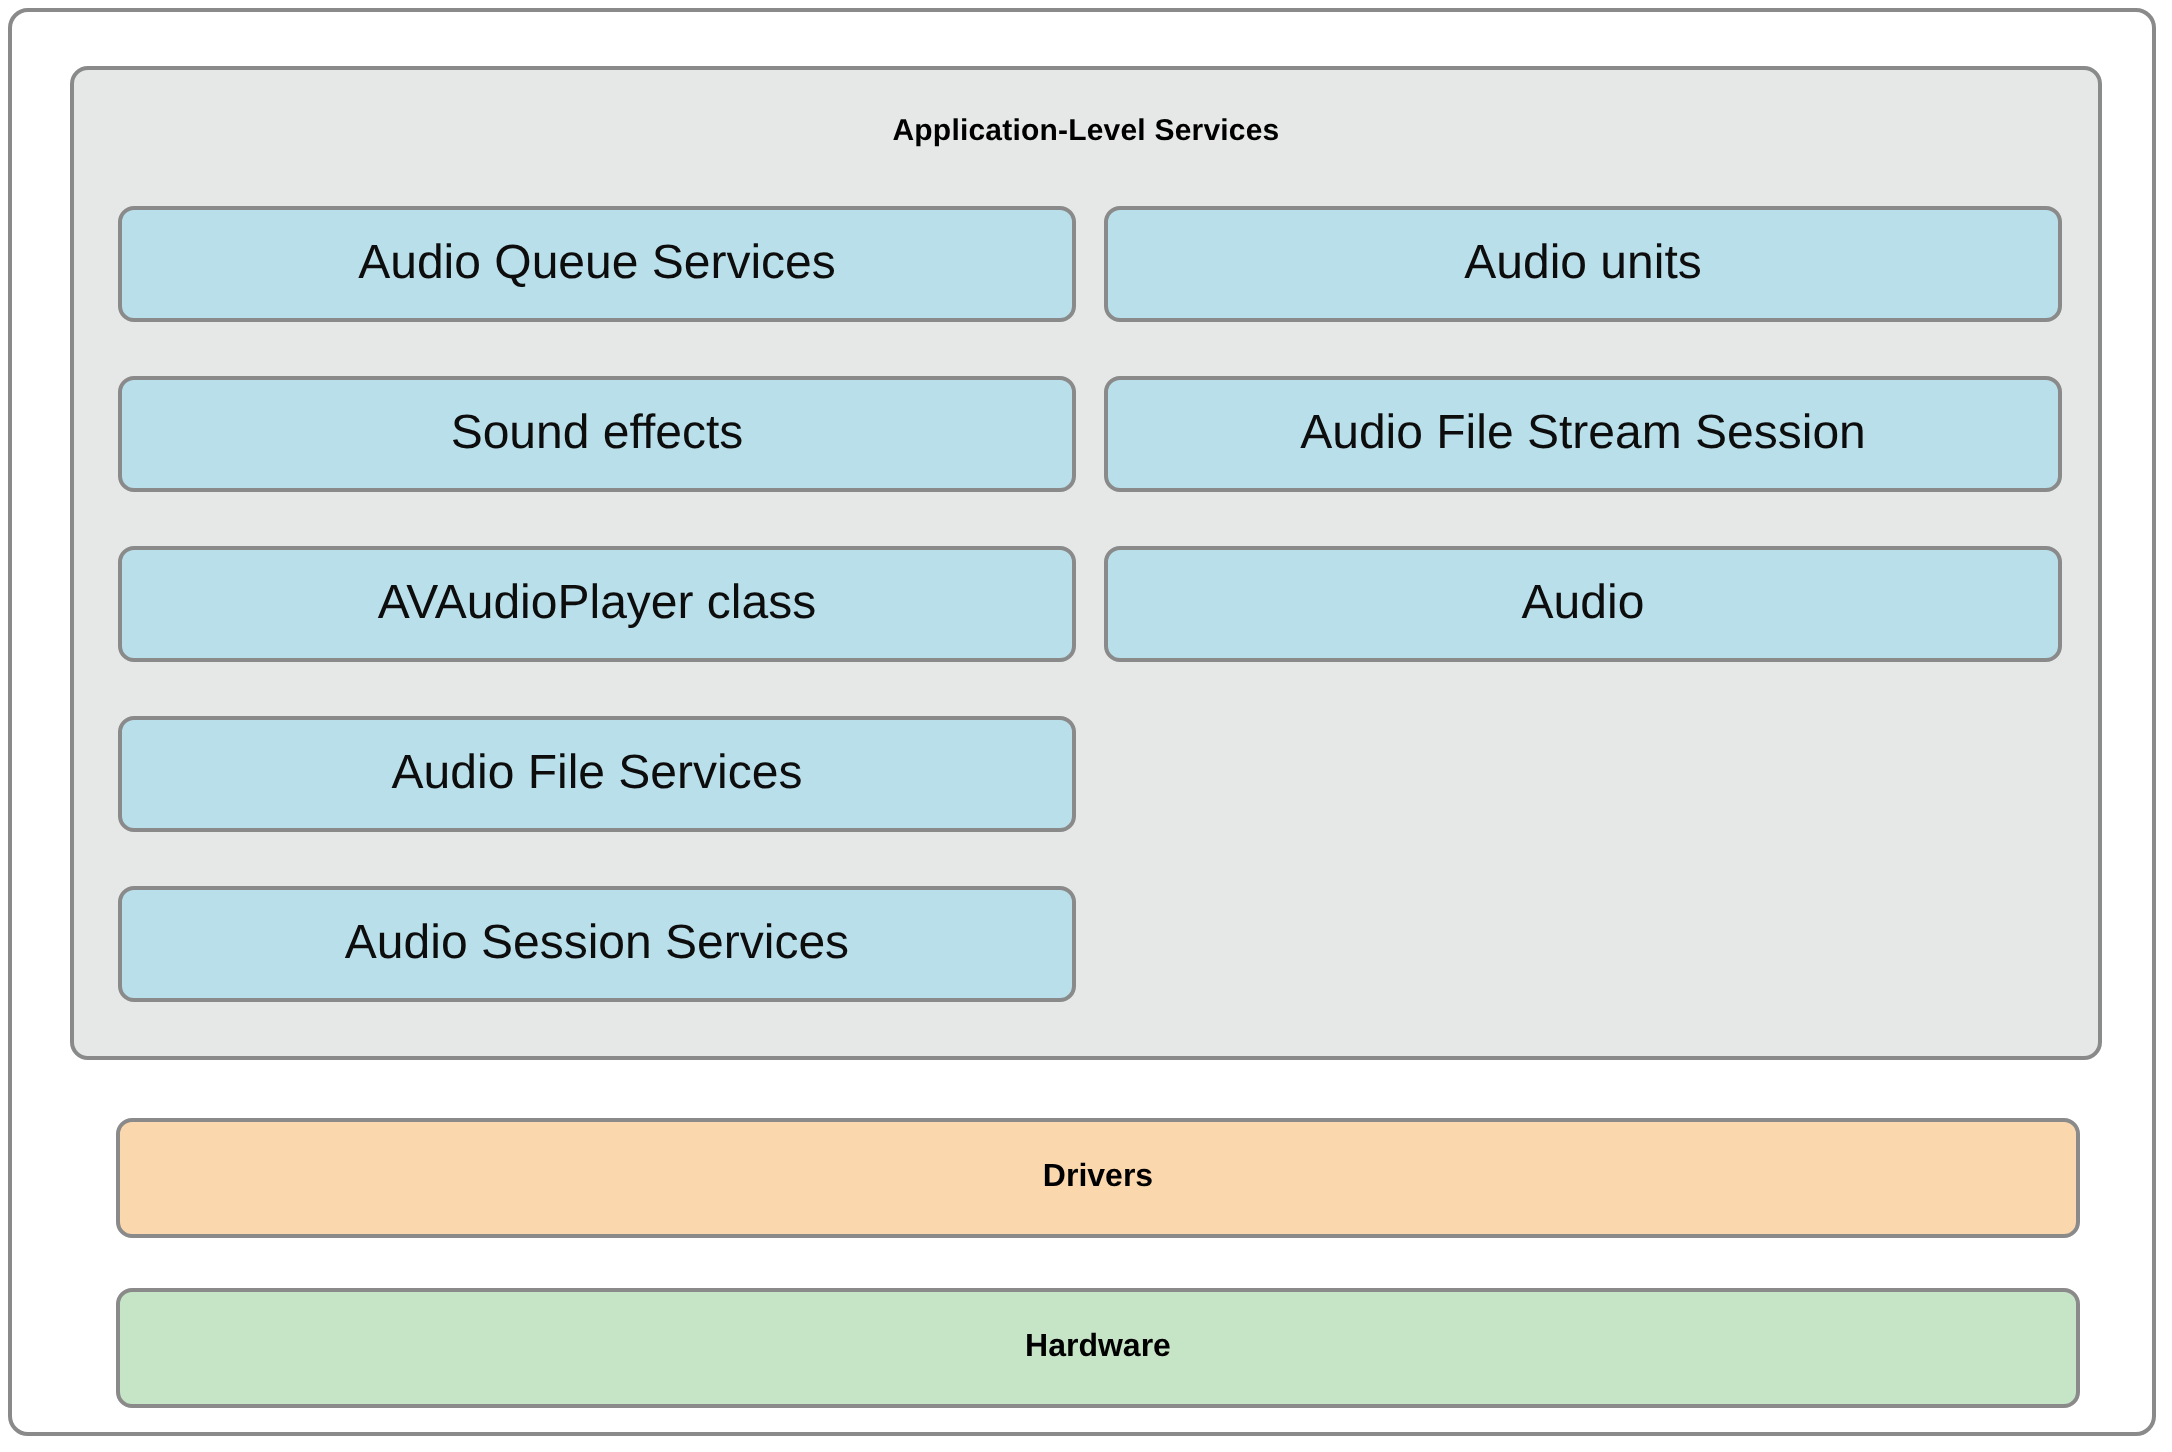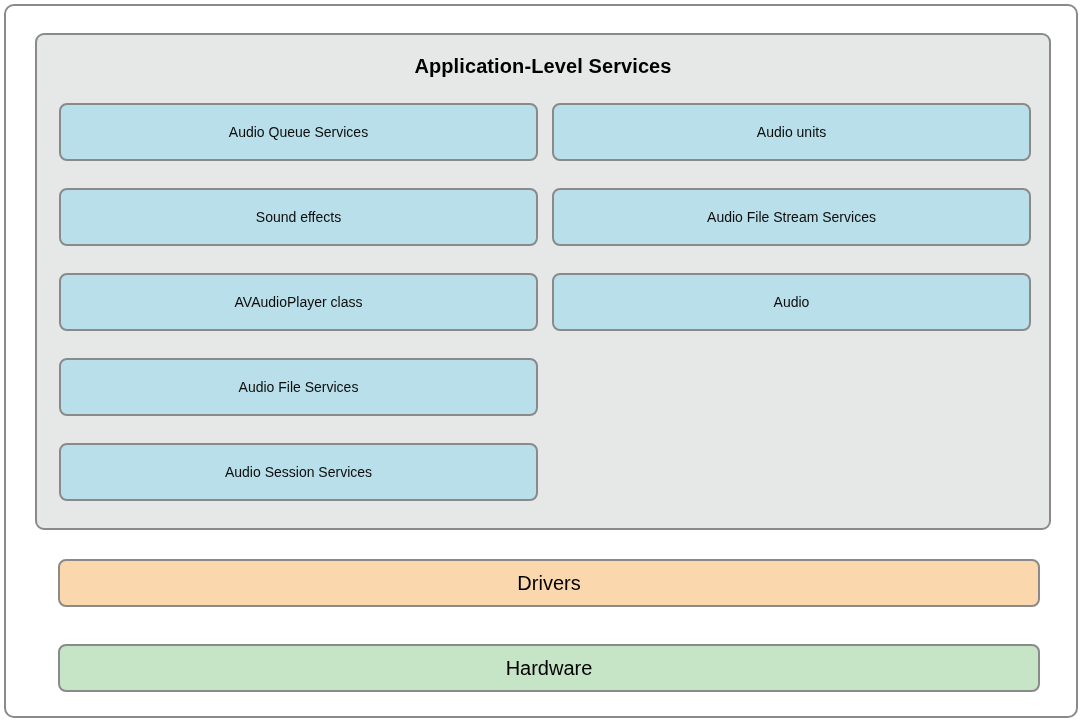--- a/index.html
+++ b/index.html
@@ -41,21 +41,21 @@
   }
 
   .panel-title {
     position: absolute;
     left: 0;
     top: 0;
     width: 100%;
     height: 62px;
     line-height: 62px;
     text-align: center;
-    font-size: 20px;
+    font-size: 15px;
     font-weight: bold;
     color: #000000;
     letter-spacing: 0.1px;
   }
 
   .grid {
     position: absolute;
     left: 22px;
     top: 68px;
     width: 972px;
@@ -71,43 +71,43 @@
   .cell {
     width: 479px;
     height: 58px;
     box-sizing: border-box;
     background: #b9dfea;
     border: 2px solid #8a8a8a;
     border-radius: 8px;
     display: flex;
     align-items: center;
     justify-content: center;
-    font-size: 14px;
+    font-size: 24px;
     color: #0d0d0d;
   }
   .cell.right { margin-left: 14px; }
   .cell.empty {
     background: transparent;
     border: none;
   }
 
   
   .bar {
     position: absolute;
     left: 52px;
     width: 982px;
-    height: 48px;
+    height: 60px;
     box-sizing: border-box;
     border: 2px solid #8a8a8a;
     border-radius: 8px;
     display: flex;
     align-items: center;
     justify-content: center;
-    font-size: 20px;
-    font-weight: normal;
+    font-size: 16px;
+    font-weight: bold;
     color: #000000;
   }
   .bar-drivers {
     top: 553px;
     background: #fbd7ae;
   }
   .bar-hardware {
     top: 638px;
     background: #c6e4c6;
     text-align: right;
@@ -124,21 +124,21 @@
 
     <div class="grid">
 
       <div class="grid-row">
         <div class="cell">Audio Queue Services</div>
         <div class="cell right">Audio units</div>
       </div>
 
       <div class="grid-row">
         <div class="cell">Sound effects</div>
-        <div class="cell right">Audio File Stream Services</div>
+        <div class="cell right">Audio File Stream Session</div>
       </div>
 
       <div class="grid-row">
         <div class="cell">AVAudioPlayer class</div>
         <div class="cell right">Audio</div>
       </div>
 
       <div class="grid-row">
         <div class="cell">Audio File Services</div>
       </div>

